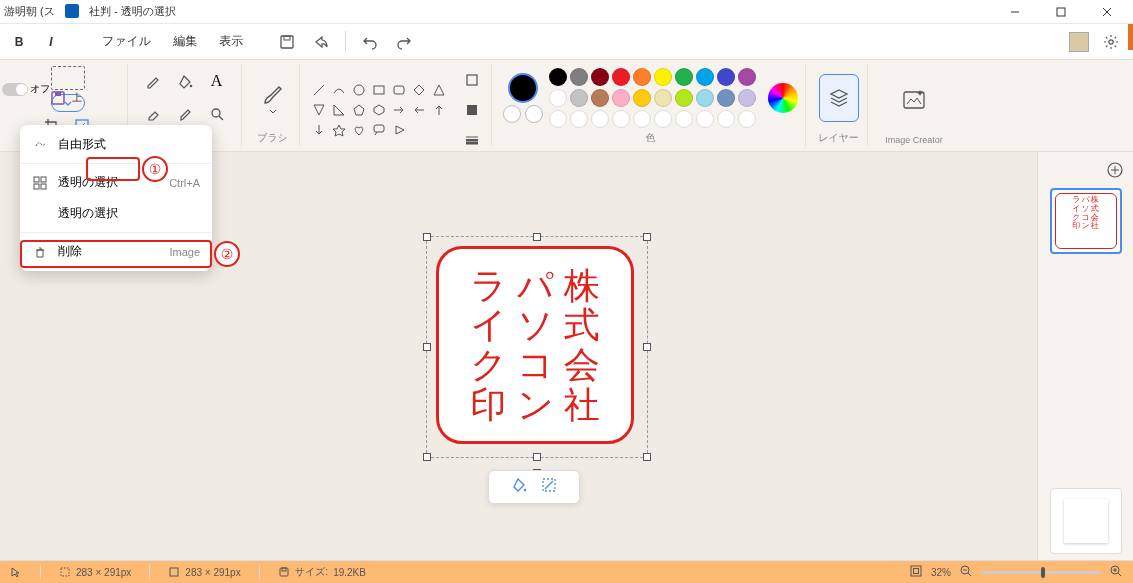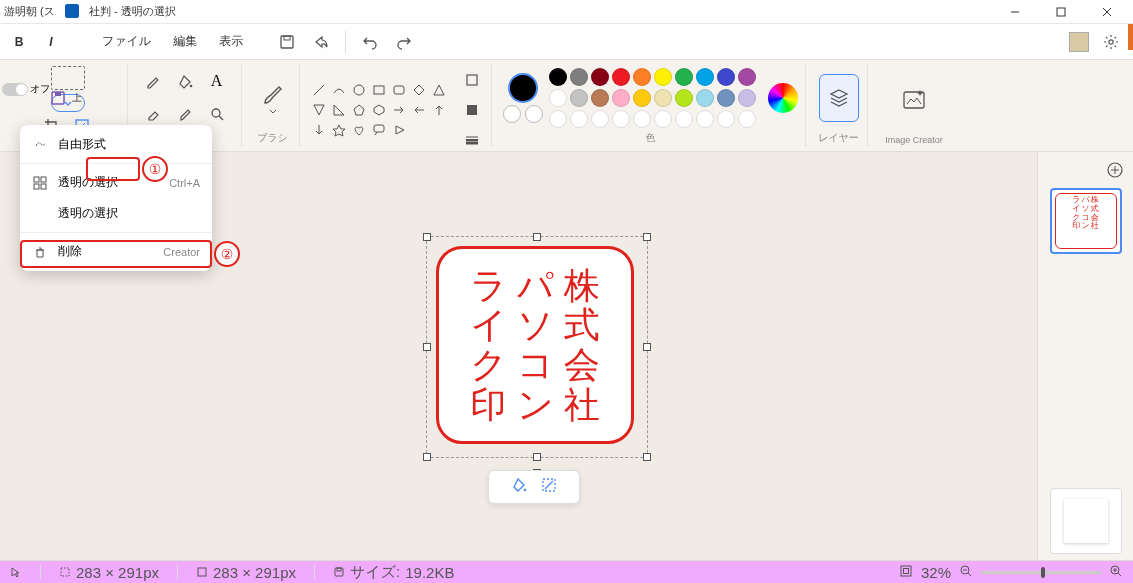--- a/index.html
+++ b/index.html
@@ -52,21 +52,21 @@
     .thumb2 { width: 72px; height: 66px; background: #fff; border: 1px solid #ddd; border-radius: 4px; margin-top: auto; display: flex; align-items: center; justify-content: center; }
     .thumb2-inner { width: 44px; height: 44px; background: #fff; box-shadow: 0 1px 3px rgba(0,0,0,.2); }
     .ctx-menu { position: absolute; left: 20px; top: 125px; width: 192px; background: #fff; border-radius: 8px; box-shadow: 0 4px 16px rgba(0,0,0,.2); padding: 4px 0; font-size: 12px; z-index: 100; }
     .ctx-item { display: flex; align-items: center; padding: 7px 12px; gap: 10px; cursor: pointer; }
     .ctx-item.active { border-left: 3px solid #4b8bf5; padding-left: 9px; }
     .ctx-shortcut { margin-left: auto; color: #888; font-size: 11px; }
     .ctx-sep { height: 1px; background: #eee; margin: 3px 0; }
     .ctx-icon { width: 16px; height: 16px; display: flex; align-items: center; justify-content: center; color: #555; }
     .callout { position: absolute; width: 26px; height: 26px; border: 2px solid #e0221c; border-radius: 50%; display: flex; align-items: center; justify-content: center; color: #e0221c; font-size: 14px; background: rgba(255,255,255,.9); z-index: 101; }
     .callout-box { position: absolute; border: 2px solid #e0221c; border-radius: 4px; pointer-events: none; z-index: 101; }
-    .status-bar { position: absolute; bottom: 0; left: 0; right: 0; height: 23px; background: #f0abfc; border-top: 1px solid #e0dcd8; display: flex; align-items: center; padding: 0 10px; font-size: 15px; color: #555; gap: 18px; }
+    .status-bar { position: absolute; bottom: 0; left: 0; right: 0; height: 23px; background: #fdba74; border-top: 1px solid #e0dcd8; display: flex; align-items: center; padding: 0 10px; font-size: 10px; color: #555; gap: 18px; }
     .status-item { display: flex; align-items: center; gap: 5px; }
     .status-sep { width: 1px; height: 14px; background: #ddd; }
     .zoom-group { margin-left: auto; display: flex; align-items: center; gap: 8px; }
     .zoom-slider { width: 120px; height: 3px; background: #ccc; position: relative; cursor: pointer; }
     .zoom-thumb { position: absolute; left: 50%; top: -4px; width: 4px; height: 11px; background: #555; border-radius: 2px; }
     .left-toggle { position: absolute; left: 2px; top: 82px; display: flex; align-items: center; gap: 2px; font-size: 10px; justify-content: center; }
     .toggle-pill { width: 26px; height: 13px; background: #ccc; border-radius: 7px; position: relative; }
     .toggle-knob { position: absolute; right: 1px; top: 1px; width: 11px; height: 11px; background: #fff; border-radius: 50%; }
     .save-qa { position: absolute; left: 44px; top: 84px; display: flex; align-items: center; gap: 0; }
   </style>
@@ -556,21 +556,21 @@
     <span>透明の選択</span>
   </div>
   <div class="ctx-sep"></div>
   <div class="ctx-item">
     <span class="ctx-icon">
         <svg width="14" height="14">
           <path d="M4 5h6v7H4z M3 5h8 M6 3h2v2" fill="none" stroke="#555"></path>
         </svg>
       </span>
     <span>削除</span>
-    <span class="ctx-shortcut">Creator</span>
+    <span class="ctx-shortcut">Image</span>
   </div>
 </div>
 
 <div class="callout-box" style="left:86px; top:157px; width:54px; height:24px;"></div>
 <div class="callout" style="left:142px; top:156px;">①</div>
 <div class="callout-box" style="left:20px; top:240px; width:192px; height:28px;"></div>
 <div class="callout" style="left:214px; top:241px;">②</div>
 
 <div class="status-bar">
   <div class="status-item">

